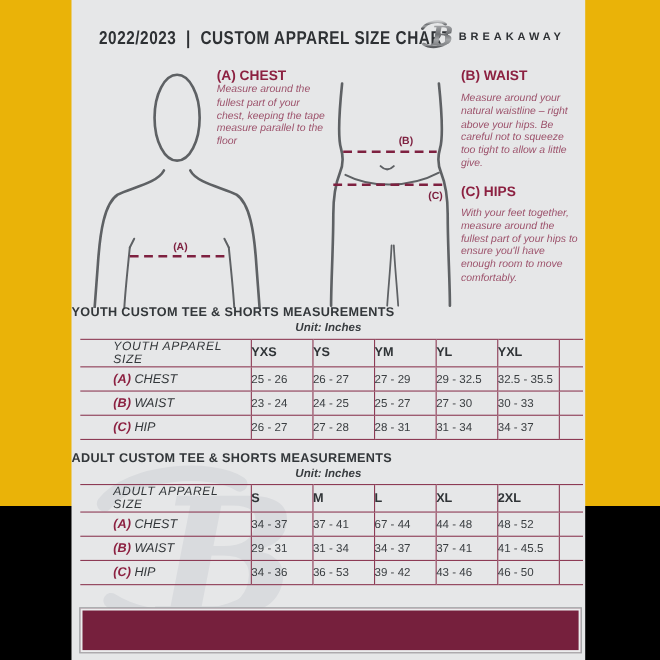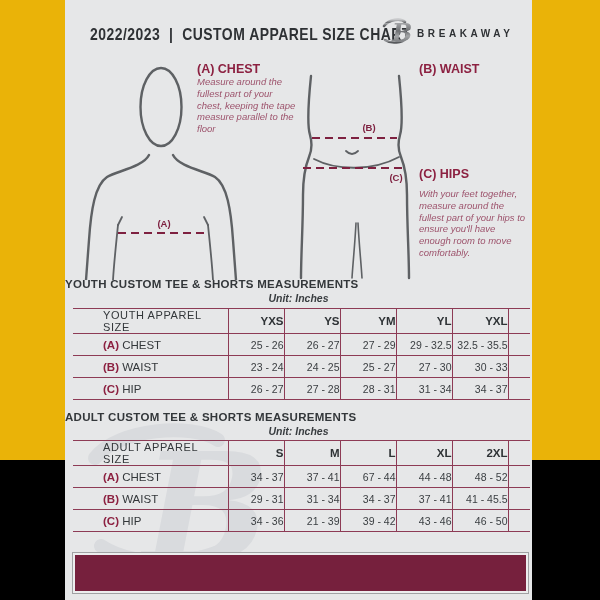--- a/index.html
+++ b/index.html
@@ -26,25 +26,25 @@
   .section-title{position:absolute;left:0;width:467px;text-align:left;font-size:11.5px;
     font-weight:bold;color:#33373a;letter-spacing:.3px;z-index:1;}
   .unit{position:absolute;left:0;width:467px;text-align:center;font-size:10.5px;
     font-style:italic;font-weight:bold;color:#393d40;z-index:1;}
   .yt-title{top:278px}.yt-unit{top:292px}
   .at-title{top:411px}.at-unit{top:425px}
 
   table.size{position:absolute;left:8px;width:457px;border-collapse:collapse;table-layout:fixed;z-index:1;}
   .yt-table{top:308px}.at-table{top:440px}
   table.size td{border-top:1.5px solid #8d3b55;padding:0;font-size:10.5px;color:#3a3e41;
-    text-align:right;vertical-align:middle;height:21px;background:transparent;}
+    text-align:left;vertical-align:middle;height:21px;background:transparent;}
   table.size td+td{border-left:1.5px solid #8d3b55;}
   table.size tr.hdr td{height:24px;font-size:11.5px;font-weight:bold;color:#2f3336;}
   table.size tr:last-child td{border-bottom:1.5px solid #8d3b55;}
-  table.size td.lab{ text-align:left;padding-left:30px;font-size:11.5px;color:#33373a;}
+  table.size td.lab{ text-align:left;padding-left:30px;font-size:11.5px;color:#33373a;font-style:italic;}
   table.size tr.hdr td.lab{font-weight:normal;font-size:11px;letter-spacing:.6px;color:#33373a;}
   table.size .key{color:#8c2141;font-weight:bold;}
 
   
   .watermark{position:absolute;left:18px;top:418px;z-index:0;}
 
   
   .footer-bar{position:absolute;left:8px;top:553px;width:451px;height:36px;background:#76203d;
     border:2px solid #ecedee;outline:1px solid #a0a1a3;z-index:2;}
 </style>
@@ -95,20 +95,21 @@
       <g font-family="Liberation Sans, sans-serif" font-size="9.5" font-weight="bold" fill="#7e2140" text-anchor="middle">
         <text x="99" y="172">(A)</text>
         <text x="304" y="76">(B)</text>
         <text x="331" y="126">(C)</text>
       </g>
     </svg>
 
     <div class="guide-head gh-chest">(A) CHEST</div>
     <div class="guide-desc gd-chest">Measure around the fullest part of your chest, keeping the tape measure parallel to the floor</div>
     <div class="guide-head gh-waist">(B) WAIST</div>
+    <div class="guide-desc gd-waist">Measure around your natural waistline – right above your hips. Be careful not to squeeze too tight to allow a little give.</div>
     <div class="guide-head gh-hips">(C) HIPS</div>
     <div class="guide-desc gd-hips">With your feet together, measure around the fullest part of your hips to ensure you'll have enough room to move comfortably.</div>
 
     <svg class="watermark" width="240" height="180" viewBox="0 0 240 180">
       <path d="M12,40 C35,10 110,5 135,22" fill="none" stroke="#d9dbde" stroke-width="14" stroke-linecap="round"></path>
       <path d="M18,128 C55,152 125,148 155,122" fill="none" stroke="#d9dbde" stroke-width="14" stroke-linecap="round"></path>
       <text x="60" y="142" font-family="DejaVu Serif, serif" font-style="italic" font-weight="bold" font-size="150" fill="#d9dbde">B</text>
     </svg>
 
     <div class="section-title yt-title">YOUTH CUSTOM TEE &amp; SHORTS MEASUREMENTS</div>
@@ -199,21 +200,21 @@
         <td>29 - 31</td>
         <td>31 - 34</td>
         <td>34 - 37</td>
         <td>37 - 41</td>
         <td>41 - 45.5</td>
         <td></td>
       </tr>
       <tr>
         <td class="lab"><span class="key">(C)</span> <span>HIP</span></td>
         <td>34 - 36</td>
-        <td>21 - 39</td>
+        <td>36 - 53</td>
         <td>39 - 42</td>
         <td>43 - 46</td>
         <td>46 - 50</td>
         <td></td>
       </tr>
     </tbody>
       </table>
 
     <div class="footer-bar"></div>
   </div>

